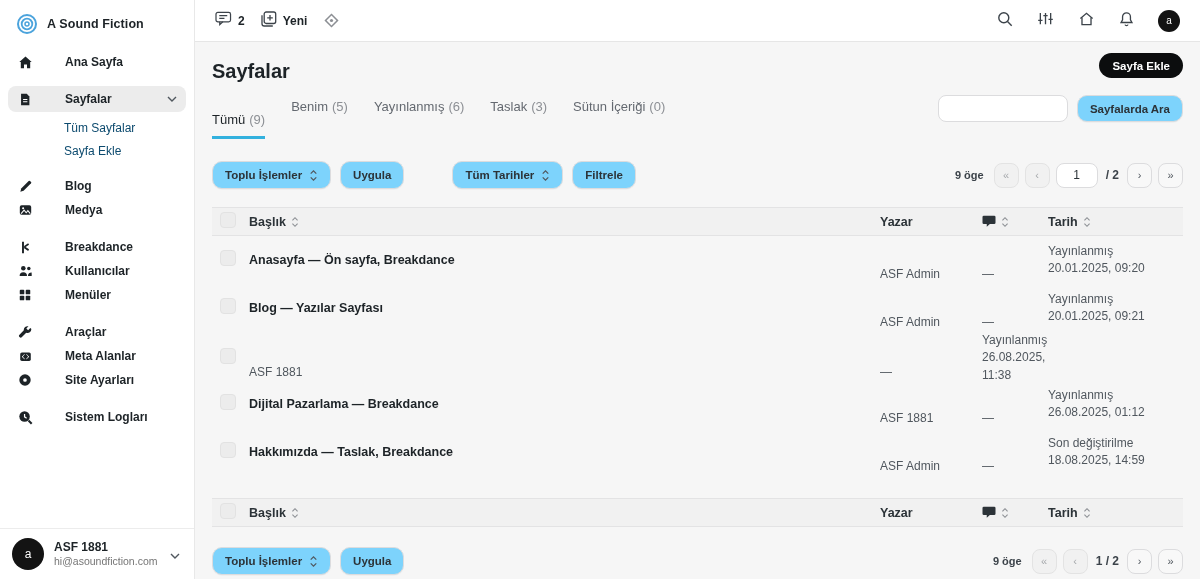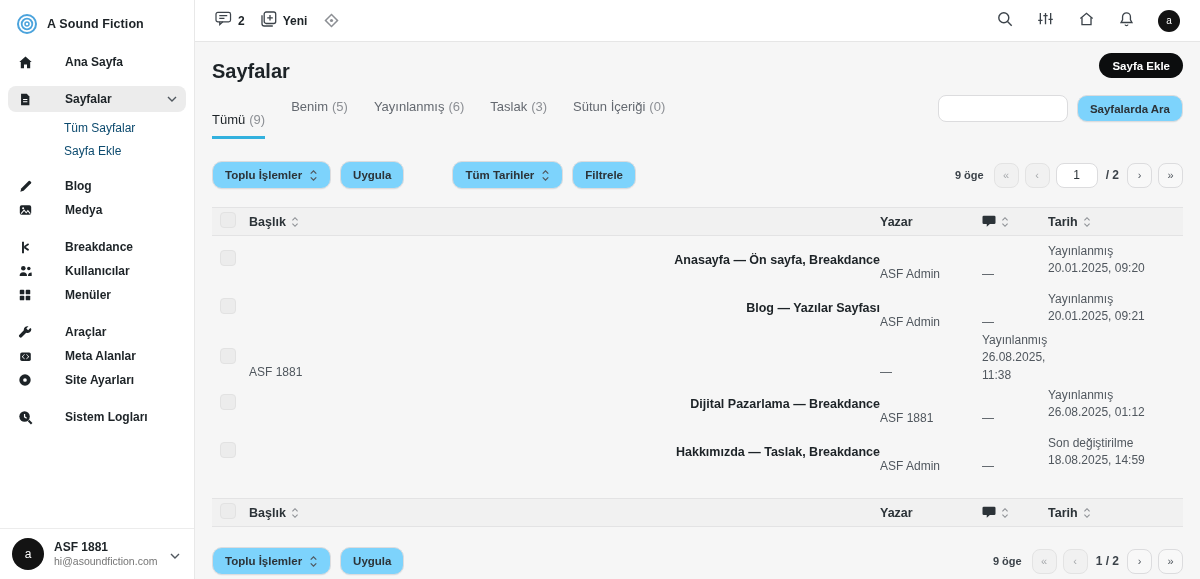--- a/index.html
+++ b/index.html
@@ -57,21 +57,21 @@
   .pg-btn { width:25px; height:25px; border-radius:8px; border:1px solid #e3e3e3; background:#f1f1f1; color:#a7aaad; font-size:11px; display:flex; align-items:center; justify-content:center; cursor:pointer; font-family:inherit; }
   .pg-btn.on { background:#f8f8f8; border-color:#dcdcde; color:#50575e; }
   .pg-input { width:42px; height:25px; border:1px solid #dcdcde; border-radius:8px; background:#fff; text-align:center; font-size:12px; font-family:inherit; color:#2c3338; }
   .pg-of { font-size:12px; font-weight:700; color:#3c434a; padding:0 2px; }
 
   .thead, .trow { display:grid; grid-template-columns:37px 1fr 102px 66px 135px; align-items:center; }
   .thead { height:29px; margin-top:18px; background:#f1f1f1; border-top:1px solid #e3e3e4; border-bottom:1px solid #e3e3e4; }
   .th { font-size:12.5px; font-weight:600; color:#2c3338; display:flex; align-items:center; gap:5px; cursor:pointer; }
   .trow { height:48px; }
   .cb { width:16px; height:16px; border-radius:4px; background:#ececec; border:1px solid #e2e2e2; display:inline-block; cursor:pointer; }
-  .cell-title { font-size:12.5px; font-weight:700; color:#1d2327; cursor:pointer;text-align:right; }
+  .cell-title { font-size:12.5px; font-weight:700; color:#1d2327; cursor:pointer; }
   .cell-author, .cell-comments { font-size:12px; color:#50575e;margin-top:27px; }
   .cell-date { font-size:12px; color:#50575e; line-height:1.45; }
 
   .bottom-toolbar { display:flex; align-items:center; margin-top:20px; gap:9px; }
 </style>
 </head>
 <body>
 
 <div class="app">
 

